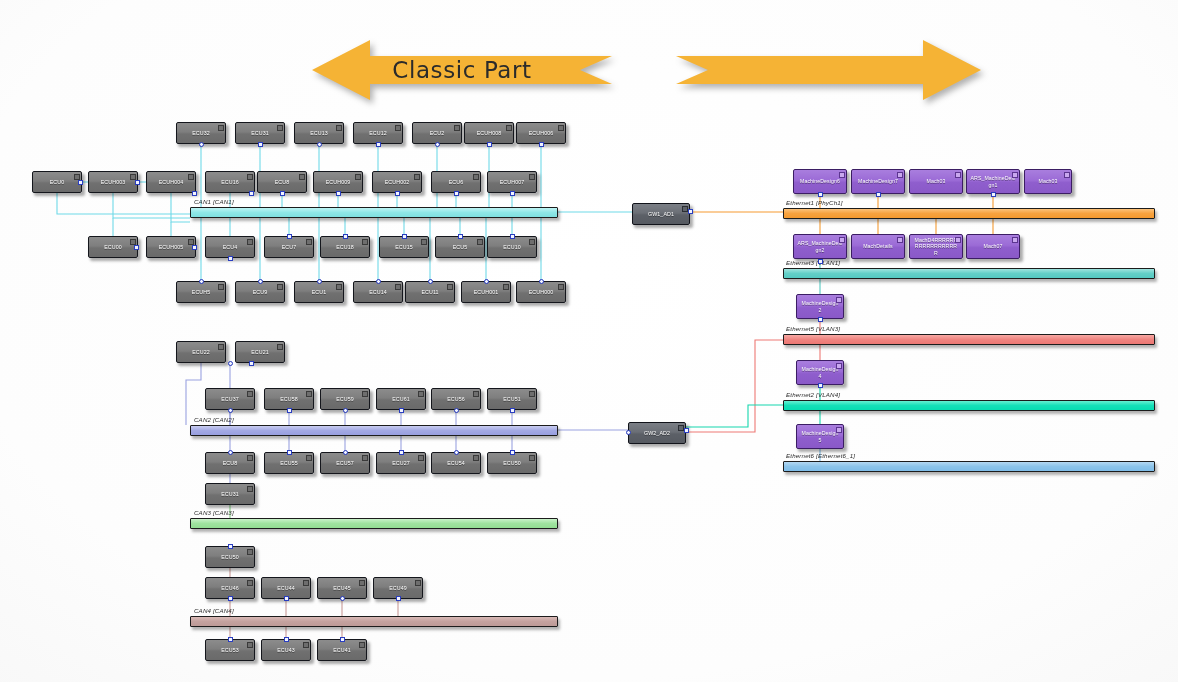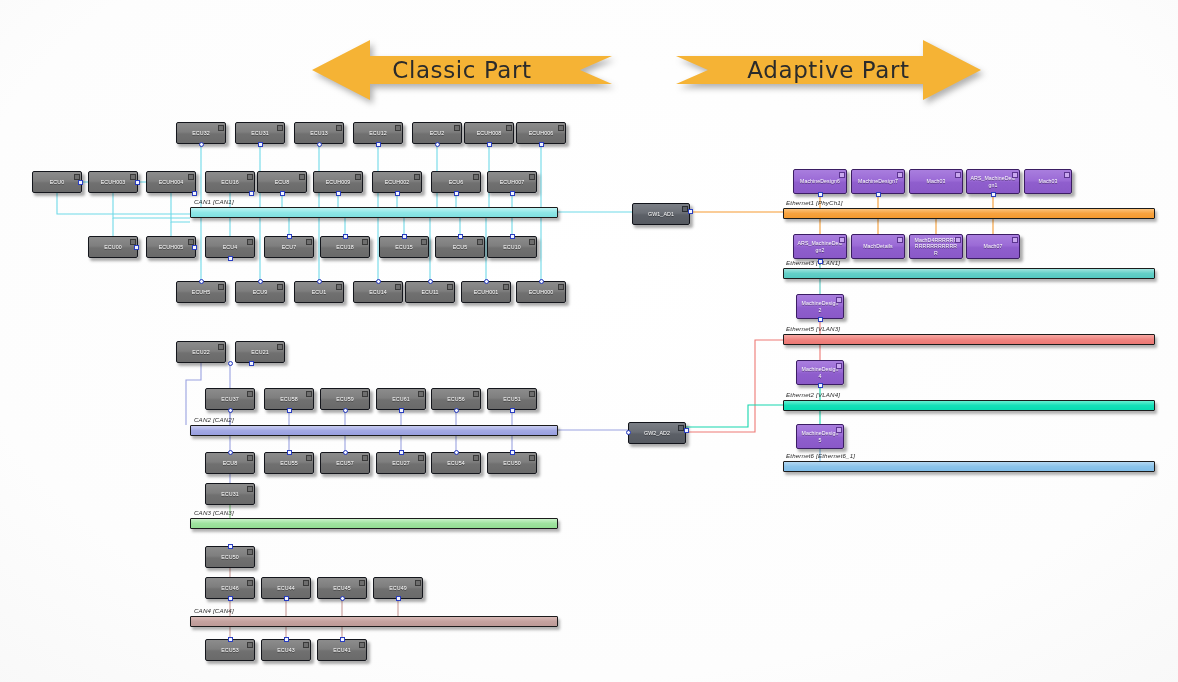--- a/index.html
+++ b/index.html
@@ -188,21 +188,20 @@
     <svg class="arw" viewBox="0 0 300 64" preserveAspectRatio="none">
       <polygon points="0,32 58,2 58,18 300,18 268,32 300,46 58,46 58,62" fill="#f5b335"></polygon>
     </svg>
     <span class="txt">Classic Part</span>
   </div>
 
   <div class="banner" style="left:676px;top:38px;width:305px;">
     <svg class="arw" viewBox="0 0 305 64" preserveAspectRatio="none">
       <polygon points="305,32 247,2 247,18 0,18 32,32 0,46 247,46 247,62" fill="#f5b335"></polygon>
     </svg>
-    <span class="txt">Adaptive Part</span>
   </div>
 
   <div class="bus can1" style="left:190px;top:207px;width:368px;"></div>
   <div class="buslabel" style="left:194px;top:198px;">CAN1 [CAN1]</div>
 
   <div class="bus can2" style="left:190px;top:425px;width:368px;"></div>
   <div class="buslabel" style="left:194px;top:416px;">CAN2 [CAN2]</div>
 
   <div class="bus can3" style="left:190px;top:518px;width:368px;"></div>
   <div class="buslabel" style="left:194px;top:509px;">CAN3 [CAN3]</div>

